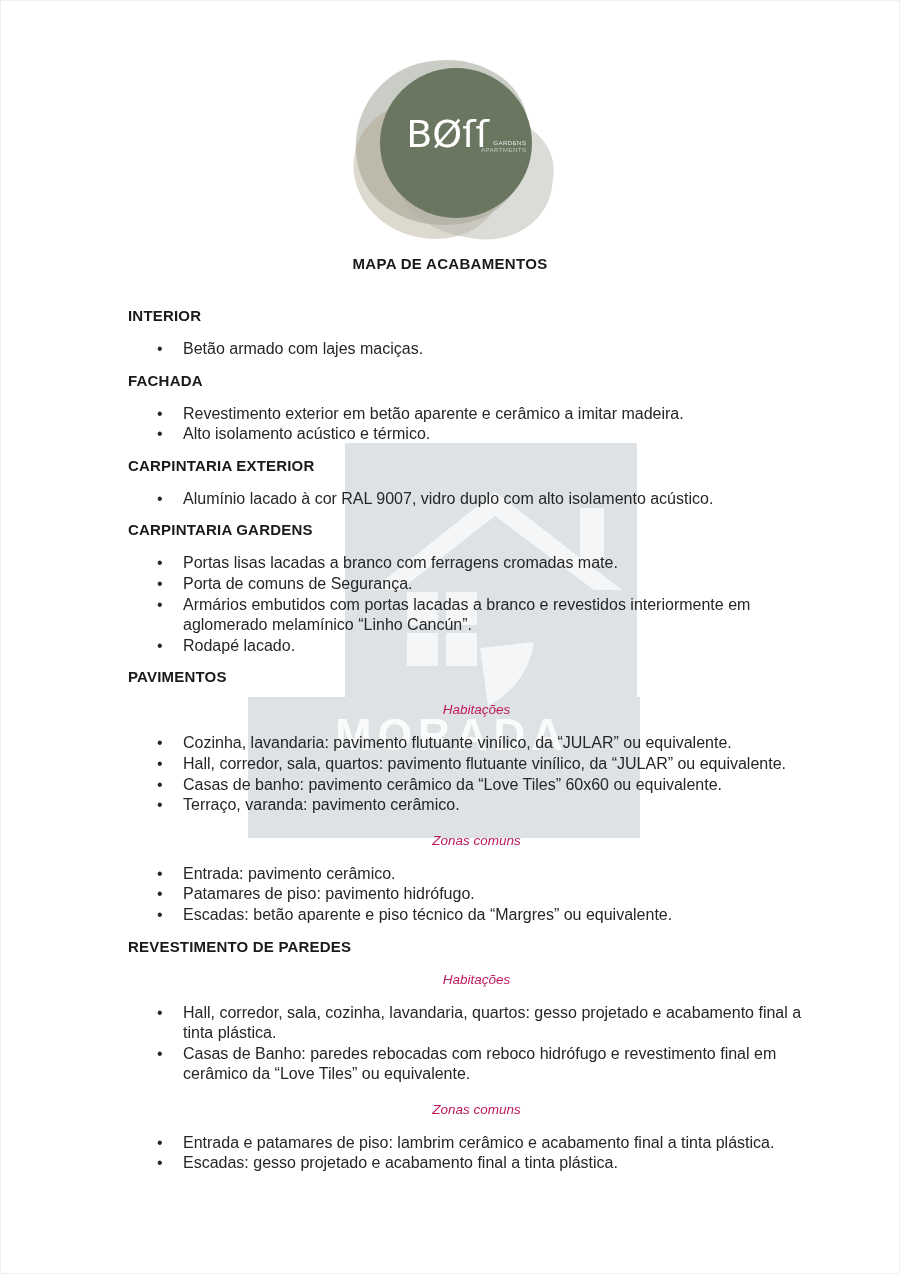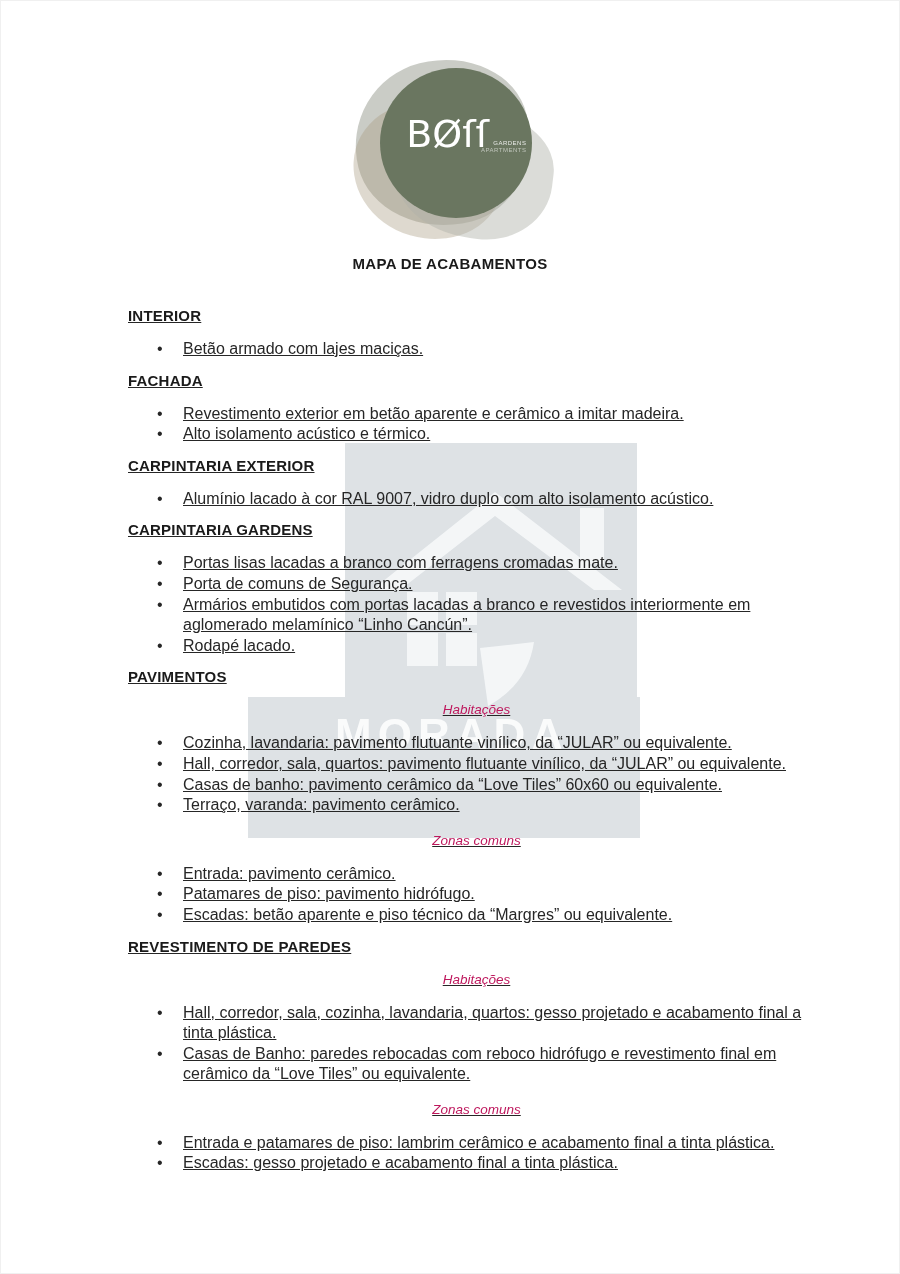--- a/index.html
+++ b/index.html
@@ -32,21 +32,21 @@
             border-radius:50% 50% 45% 55% / 55% 45% 50% 50%; transform:rotate(7deg); }
   .logo-circle { position:absolute; left:27px; top:16px; width:152px; height:150px;
             background:#6a7660; border-radius:50%; }
   .logo-text { position:absolute; left:26px; top:62px; width:110px;
             color:#ffffff; font-family:"DejaVu Sans", sans-serif; font-size:38px; line-height:40px; }
   .logo-tagline { position:absolute; left:128px; top:88px; color:rgba(255,255,255,0.85);
             font-size:6px; line-height:7px; letter-spacing:0.5px; white-space:nowrap; }
   .logo-tagline .l2 { opacity:0.65; }
 
   
-  .content { position:absolute; inset:0; z-index:2; padding:0 95px 8px 128px;text-decoration:underline; }
+  .content { position:absolute; inset:0; z-index:2; padding:0 95px 8px 128px; }
   .doc-title {
     position:absolute; left:0; right:0; top:255px; text-align:center;
     font-size:15px; font-weight:bold; color:#1a1a1a; letter-spacing:0.3px;
   }
   h2.sec {
     margin:12px 0 0 0; font-size:15px; line-height:17px; font-weight:bold;
     color:#1a1a1a; letter-spacing:0.2px;
   }
   h2.first { margin-top:307px; }
   .subhead {

